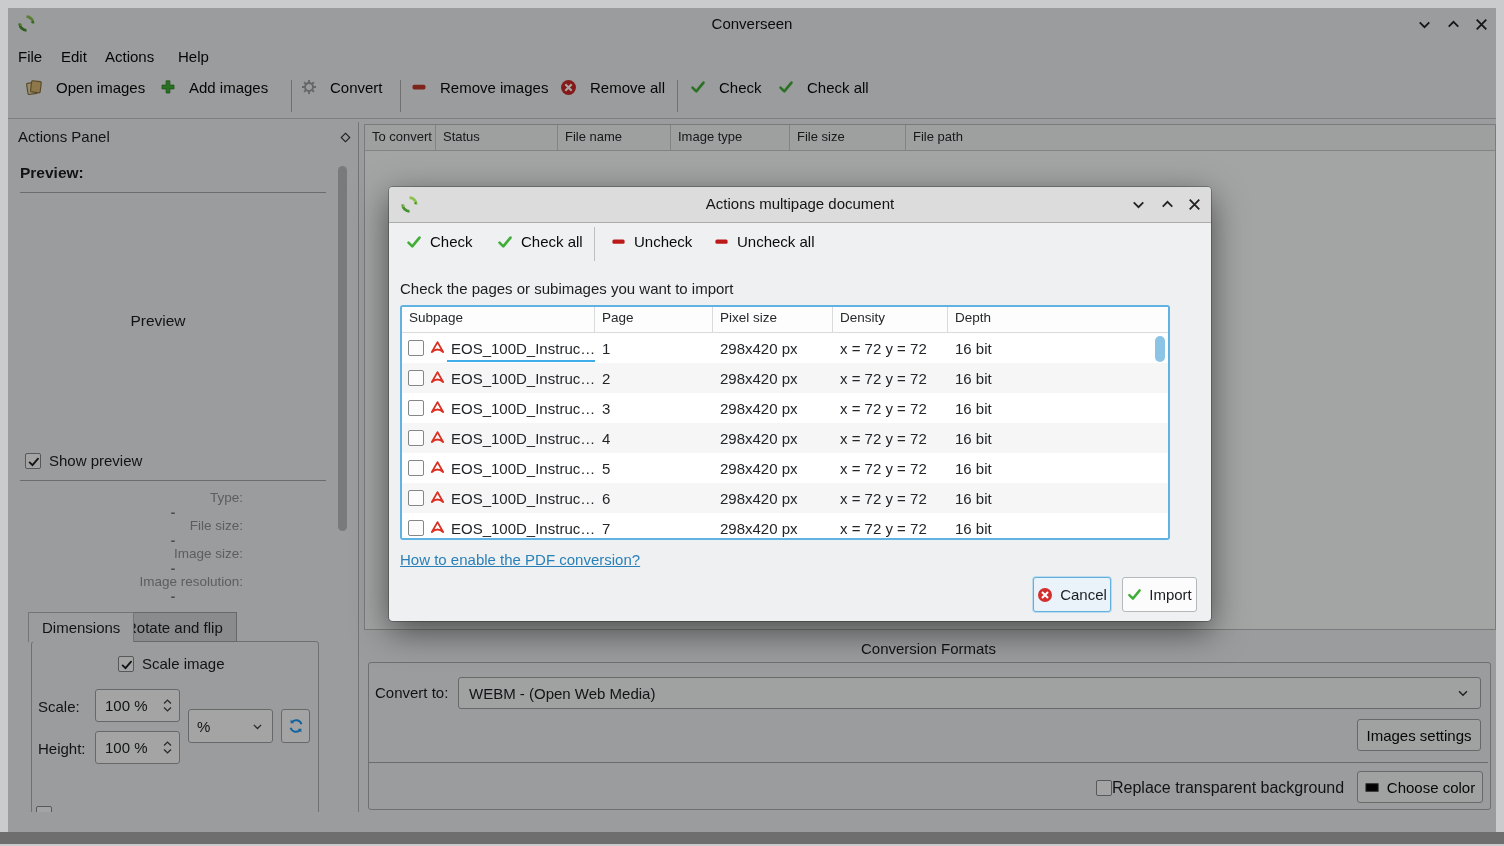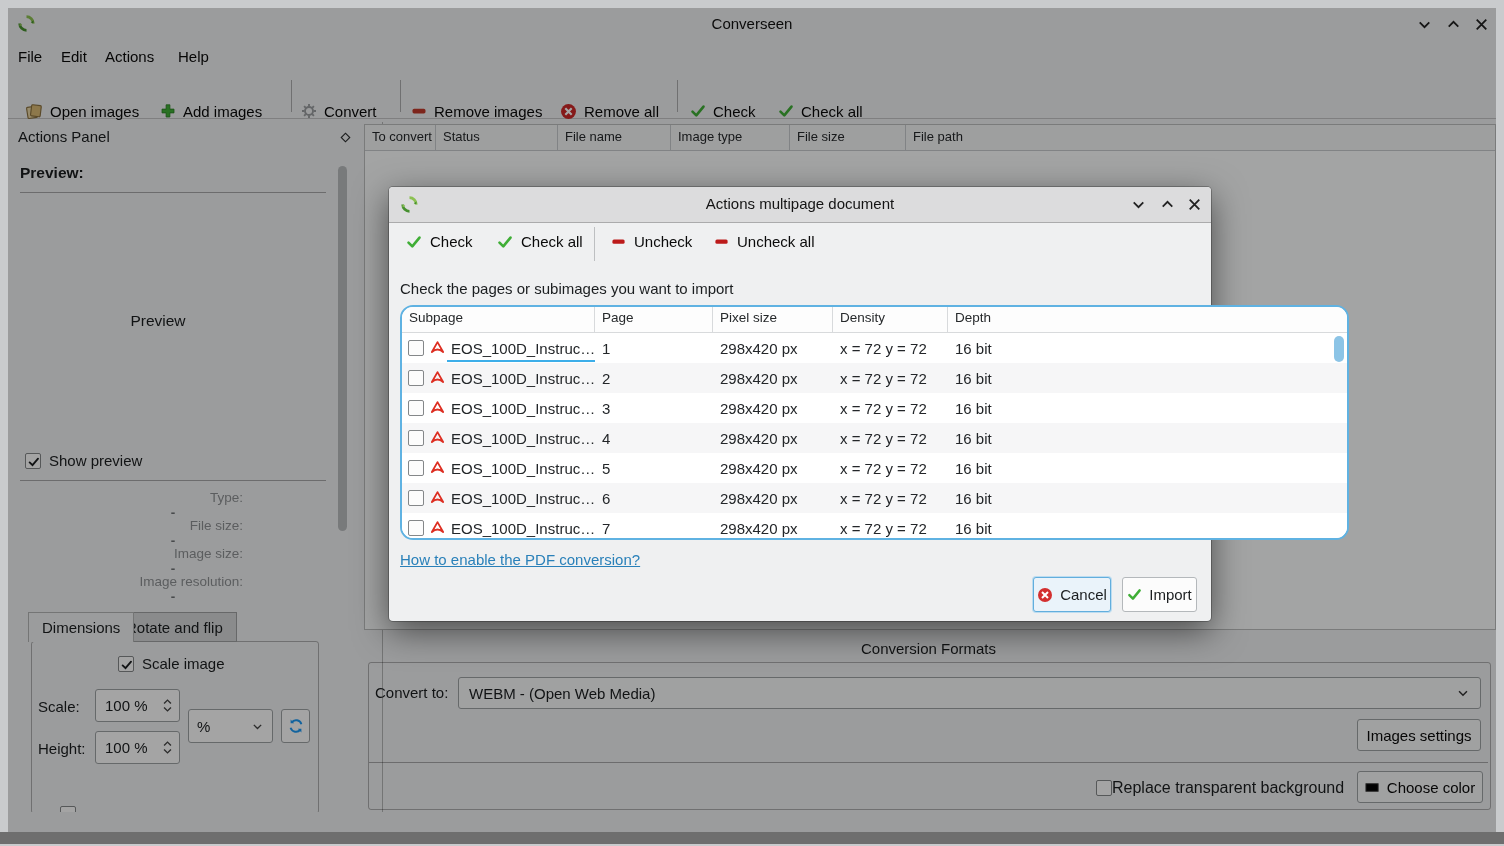--- a/index.html
+++ b/index.html
@@ -9,25 +9,25 @@
   .abs{position:absolute;}
   
   #win{position:absolute;left:8px;top:8px;width:1488px;height:824px;background:#eff0f1;overflow:hidden;}
   #dim{position:absolute;left:8px;top:8px;width:1488px;height:824px;background:rgba(0,0,0,0.35);z-index:40;pointer-events:none;}
   .titlebar{position:absolute;left:0;top:0;width:100%;height:32px;}
   .win-title{position:absolute;left:0;right:0;top:7px;text-align:center;font-size:15px;color:#111;}
   .winctl{position:absolute;top:8px;width:17px;height:17px;color:#222;}
   .menubar{position:absolute;left:0;top:34px;width:100%;height:32px;font-size:15px;}
   .menu-item{position:absolute;top:6px;color:#0a0a0a;}
   .toolbar{position:absolute;left:0;top:68px;width:100%;height:42px;border-bottom:1px solid rgba(0,0,0,.18);}
-  .tb-item{position:absolute;top:24px;height:22px;display:flex;align-items:center;gap:7px;font-size:15px;color:#0a0a0a;text-align:center;}
+  .tb-item{position:absolute;top:0;height:22px;display:flex;align-items:center;gap:13px;font-size:15px;color:#0a0a0a;text-align:center;}
   .tb-sep{position:absolute;top:4px;width:1px;height:32px;background:rgba(0,0,0,.28);}
   .ic{display:inline-block;vertical-align:middle;}
   
-  #panel{position:absolute;left:0;top:114px;width:350px;height:690px;border-right:1px solid rgba(0,0,0,.25);overflow:hidden;font-size:15px;padding-left:24px;}
+  #panel{position:absolute;left:0;top:114px;width:350px;height:690px;border-right:1px solid rgba(0,0,0,.25);overflow:hidden;font-size:15px;}
   .panel-title{position:absolute;left:10px;top:6px;font-size:15px;}
   .hr{position:absolute;height:1px;background:rgba(0,0,0,.30);}
   .info-row{display:flex;height:28px;align-items:center;flex-direction:column;}
   .info-label{width:150px;text-align:right;color:#8d9093;font-size:13.5px;}
   .info-value{margin-left:10px;color:#6f7275;font-size:13.5px;font-weight:bold;}
   .tab{position:absolute;top:0;height:30px;line-height:30px;padding:0 13px;font-size:15px;border:1px solid rgba(0,0,0,.25);box-sizing:border-box;}
   .tab.active{background:#eff0f1;border-bottom:none;z-index:2;}
   .tab.inactive{background:#d4d6d8;z-index:1;}
   .groupframe{position:absolute;border:1px solid rgba(0,0,0,.28);border-radius:3px;}
   .cb{display:inline-block;width:16px;height:16px;background:#fcfcfc;border:1px solid #848789;border-radius:2px;box-sizing:border-box;position:relative;}
@@ -52,22 +52,22 @@
   
   #strip{position:absolute;left:0;top:832px;width:1504px;height:12px;background:#6e6e6e;}
   
   #dialog{position:absolute;left:389px;top:187px;width:822px;height:434px;background:#eff0f1;
           border-radius:4px;box-shadow:0 10px 34px rgba(0,0,0,.55),0 0 0 1px rgba(0,0,0,.25);z-index:60;font-size:15px;}
   .dlg-titlebar{position:absolute;left:0;top:0;width:100%;height:35px;background:#dcdcdd;
                 border-bottom:1px solid #ababac;border-radius:4px 4px 0 0;}
   .dlg-title{position:absolute;left:0;right:0;top:8px;text-align:center;font-size:15px;color:#141414;}
   .dlg-tb-item{position:absolute;top:46px;display:flex;align-items:center;gap:8px;color:#0a0a0a;}
   .dlg-sep{position:absolute;left:205px;top:40px;width:1px;height:34px;background:#bdbfc1;}
-  #dlgtable{position:absolute;left:11px;top:118px;width:949px;height:235px;background:#fff;
-            border:2px solid #5fb2e2;border-radius:13px;box-sizing:border-box;overflow:hidden;}
+  #dlgtable{position:absolute;left:11px;top:118px;width:770px;height:235px;background:#fff;
+            border:2px solid #5fb2e2;border-radius:3px;box-sizing:border-box;overflow:hidden;}
   .dth-row{display:flex;height:25px;background:#fdfdfd;border-bottom:1px solid #d8dadc;}
   .dth{box-sizing:border-box;border-right:1px solid #d8dadc;padding:3px 0 0 7px;font-size:13.5px;color:#26292b;}
   .dth:nth-child(1){width:193px}.dth:nth-child(2){width:118px}.dth:nth-child(3){width:120px}
   .dth:nth-child(4){width:115px}.dth:nth-child(5){flex:1;border-right:none;}
   .prow{display:flex;height:30px;align-items:center;background:#fff;color:#232629;}
   .prow:nth-child(even){background:#f6f6f7;}
   .c-sub{width:193px;display:flex;align-items:center;box-sizing:border-box;padding-left:6px;gap:6px;}
   .c-sub .fname{white-space:nowrap;overflow:hidden;}
   .c-page{width:118px;padding-left:7px;box-sizing:border-box;}
   .c-pix{width:120px;padding-left:7px;box-sizing:border-box;}

